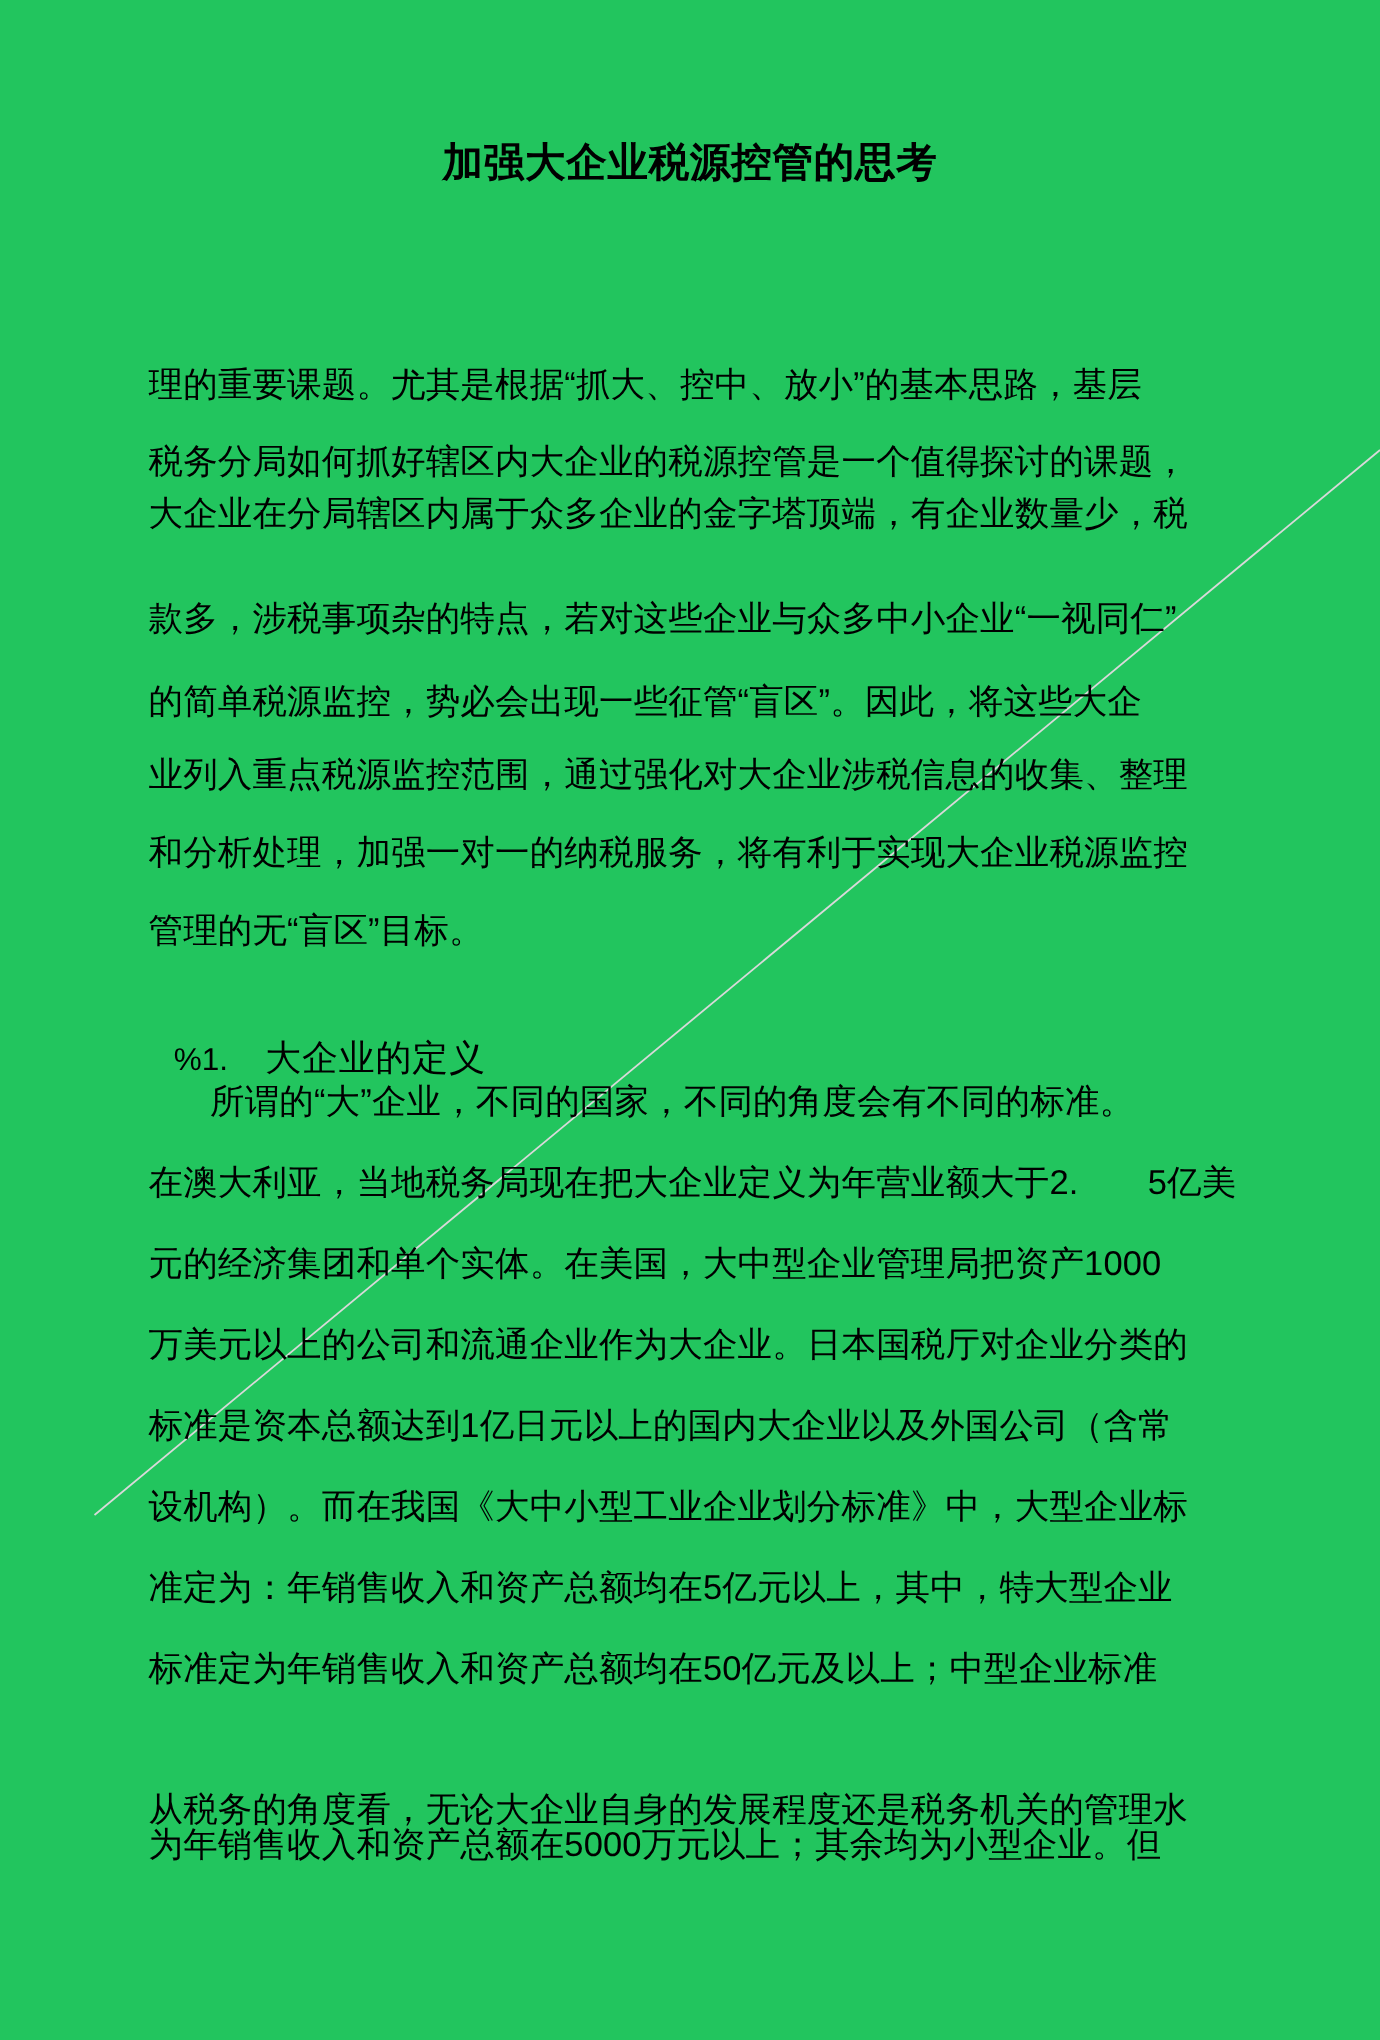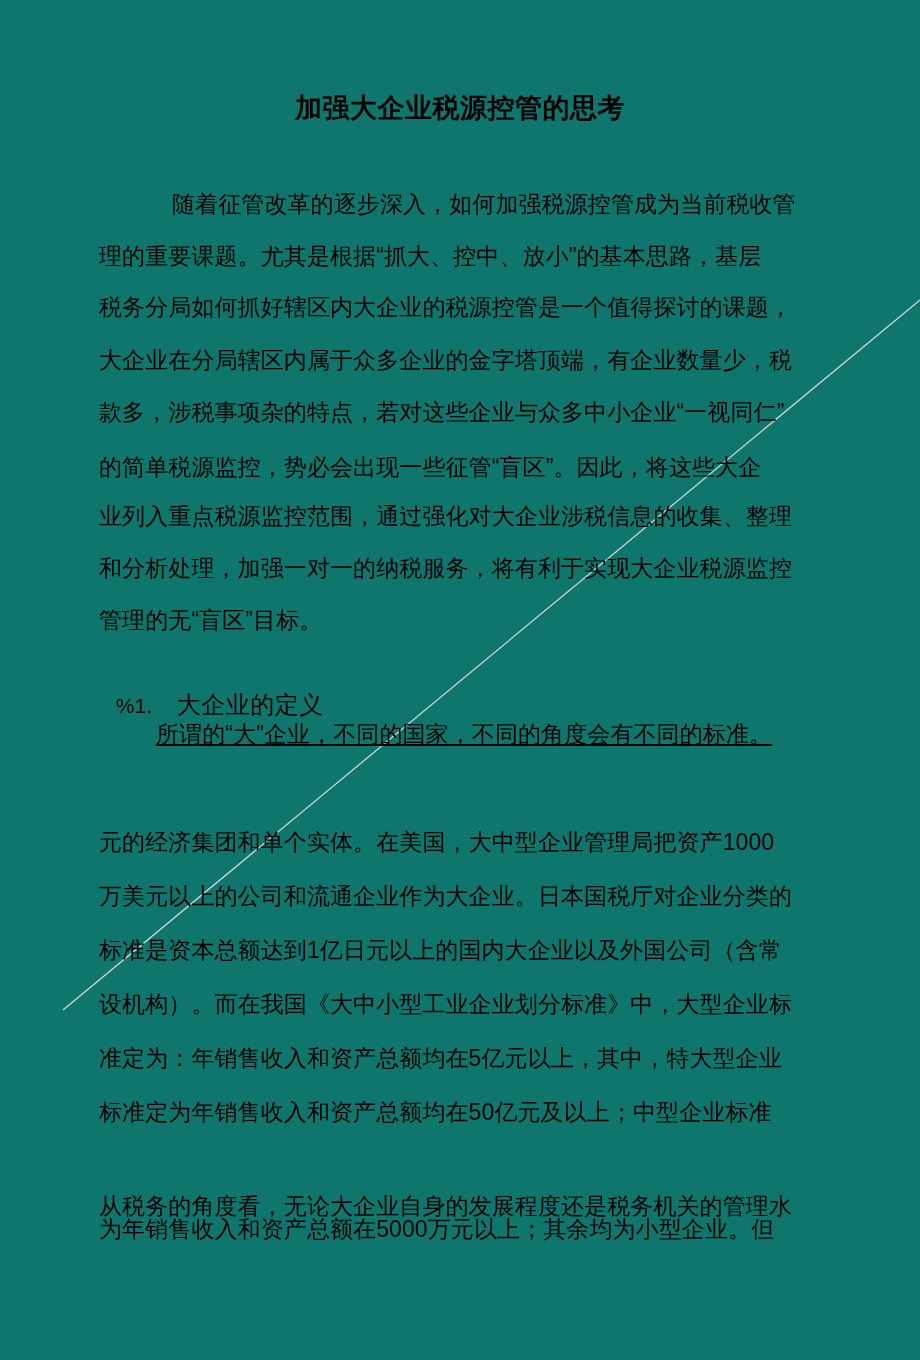--- a/index.html
+++ b/index.html
@@ -1,68 +1,68 @@
 <!DOCTYPE html>
 <html><head>
 <meta charset="utf-8">
 <style>
   html,body { margin:0; padding:0; background:#ffffff; }
   .page {
     position:relative;
     width:920px; height:1360px;
-    background:#0f766e;
+    background:#22c55e;
     color:#000;
     font-family:"Liberation Sans","DejaVu Sans",sans-serif;
     overflow:hidden;
   }
   .doc-title {
     position:absolute; top:94px; left:0; width:920px;
     text-align:center;
     font-size:27px; font-weight:bold; letter-spacing:0.5px;
     line-height:1.1;
   }
   .line {
     position:absolute; left:99px; width:730px;
     font-size:23px; line-height:1.15;
     letter-spacing:0.1px;
     white-space:pre;
   }
   .ind-a { left:172px; }
-  .ind-b { left:156px;text-decoration:underline; }
+  .ind-b { left:140px; }
   .heading { position:absolute; left:98px; top:671px; font-weight:normal; white-space:pre; }
   .h-marker { display:inline-block; width:61px; font-size:21px; vertical-align:baseline; }
   .h-text { font-size:24px; letter-spacing:0.5px; }
   .artifact-svg { position:absolute; top:0; left:0; pointer-events:none; }
 </style>
 </head>
 <body>
 
 <div class="page">
 
   <svg class="artifact-svg" width="920" height="1360" viewBox="0 0 920 1360">
     <line x1="920" y1="300" x2="63" y2="1010" stroke="#d9d9d9" stroke-width="1.2"></line>
   </svg>
 
   <div class="doc-title">加强大企业税源控管的思考</div>
 
-  <div class="line ind-a" style="top:191px">随着征管改革的逐步深入，如何加强税源控管成为当前税收管</div>
   <div class="line" style="top:243px">理的重要课题。尤其是根据“抓大、控中、放小”的基本思路，基层</div>
   <div class="line" style="top:294px">税务分局如何抓好辖区内大企业的税源控管是一个值得探讨的课题，</div>
-  <div class="line" style="top:347px">大企业在分局辖区内属于众多企业的金字塔顶端，有企业数量少，税</div>
+  <div class="line" style="top:329px">大企业在分局辖区内属于众多企业的金字塔顶端，有企业数量少，税</div>
   <div class="line" style="top:399px">款多，涉税事项杂的特点，若对这些企业与众多中小企业“一视同仁”</div>
   <div class="line" style="top:454px">的简单税源监控，势必会出现一些征管“盲区”。因此，将这些大企</div>
   <div class="line" style="top:503px">业列入重点税源监控范围，通过强化对大企业涉税信息的收集、整理</div>
   <div class="line" style="top:555px">和分析处理，加强一对一的纳税服务，将有利于实现大企业税源监控</div>
   <div class="line" style="top:607px">管理的无“盲区”目标。</div>
 
   <div class="heading">
     <span class="h-marker">%1.</span><span class="h-text">大企业的定义</span>
   </div>
 
   <div class="line ind-b" style="top:721px">所谓的“大”企业，不同的国家，不同的角度会有不同的标准。</div>
+  <div class="line" style="top:775px">在澳大利亚，当地税务局现在把大企业定义为年营业额大于2.　　5亿美</div>
   <div class="line" style="top:829px">元的经济集团和单个实体。在美国，大中型企业管理局把资产1000</div>
   <div class="line" style="top:883px">万美元以上的公司和流通企业作为大企业。日本国税厅对企业分类的</div>
   <div class="line" style="top:937px">标准是资本总额达到1亿日元以上的国内大企业以及外国公司（含常</div>
   <div class="line" style="top:991px">设机构）。而在我国《大中小型工业企业划分标准》中，大型企业标</div>
   <div class="line" style="top:1045px">准定为：年销售收入和资产总额均在5亿元以上，其中，特大型企业</div>
   <div class="line" style="top:1099px">标准定为年销售收入和资产总额均在50亿元及以上；中型企业标准</div>
   <div class="line" style="top:1216px">为年销售收入和资产总额在5000万元以上；其余均为小型企业。但</div>
   <div class="line" style="top:1193px">从税务的角度看，无论大企业自身的发展程度还是税务机关的管理水</div>
 
 </div>

